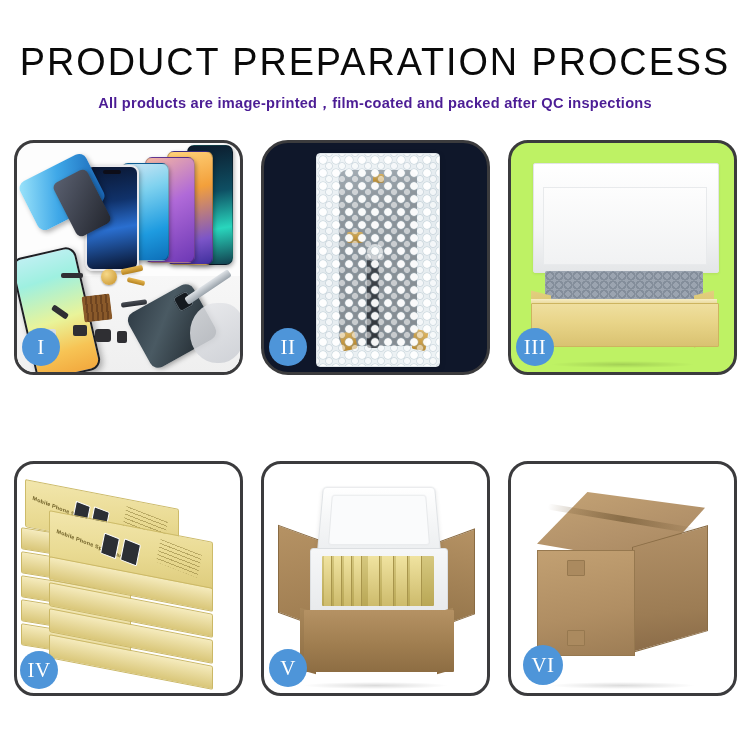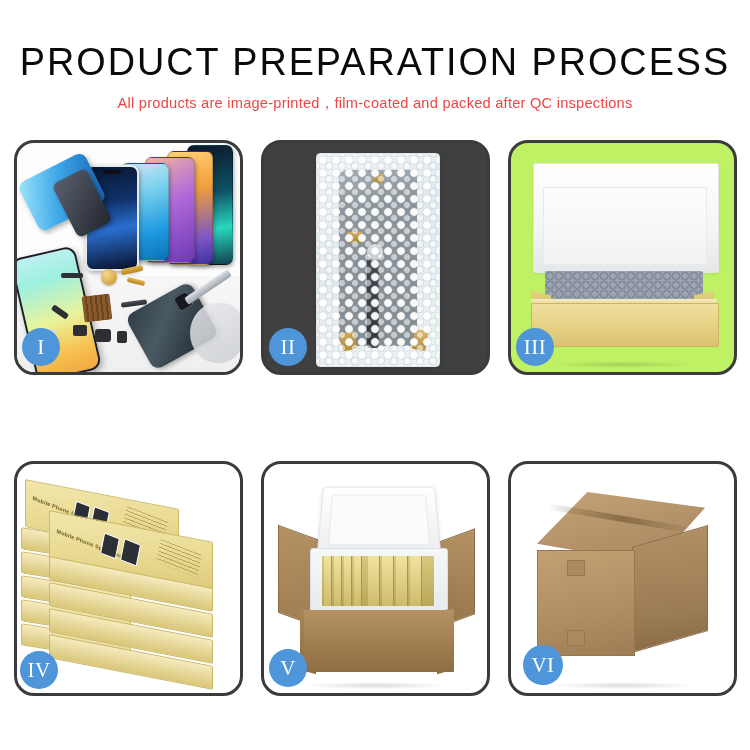--- a/index.html
+++ b/index.html
@@ -20,23 +20,23 @@
     font-weight:400;
     letter-spacing:2.0px;
     color:#0a0a0a;
     line-height:1;
     transform:scaleX(0.97);
     white-space:nowrap;
   }
   .subtitle{
     margin-top:13px;
     font-size:14.6px;
-    font-weight:400;
+    font-weight:700;
     letter-spacing:0.25px;
-    color:#ef4444;
+    color:#4c1d95;
     white-space:nowrap;
   }
 
   
   .grid{
     position:absolute;
     left:14px;top:140px;
     width:722px;height:560px;
     display:grid;
     grid-template-columns:repeat(3,229px);
@@ -130,21 +130,21 @@
   .board{position:absolute;left:66px;top:152px;width:28px;height:26px;
      background:repeating-linear-gradient(90deg,#8a5a2a 0 3px,#6d4420 3px 5px),
                 repeating-linear-gradient(0deg,#8a5a2a 0 3px,#6d4420 3px 5px);
      border-radius:2px;transform:rotate(-7deg);}
   .tweez{position:absolute;right:6px;top:140px;width:52px;height:8px;
      background:linear-gradient(#dfe3e7,#9aa3ab);transform:rotate(-34deg);border-radius:2px;}
   .hand{position:absolute;right:-4px;top:160px;width:54px;height:60px;border-radius:50% 40% 45% 50%;
      background:linear-gradient(150deg,#e8e9ec,#c9ccd2);opacity:.85;}
 
   
-  .p2{background:#404040;}
+  .p2{background:#0f172a;border-radius:27px;}
   .bagwrap{position:absolute;left:52px;top:10px;width:122px;height:212px;
      background:linear-gradient(150deg,#f2f6f8 0%,#e3eaee 40%,#eef3f5 100%);
      border:1px solid #dfe5e9;border-radius:4px;
      box-shadow:0 2px 6px rgba(0,0,0,.12);overflow:hidden;}
   .bubbles{position:absolute;inset:0;
      background-image:radial-gradient(circle at 6px 6px, rgba(255,255,255,.95) 3.4px, rgba(170,190,200,.42) 4.2px, transparent 5px);
      background-size:13px 13px;}
   .bubbles2{position:absolute;inset:0;
      background-image:radial-gradient(circle at 6px 6px, rgba(255,255,255,.55) 2.6px, rgba(150,170,185,.3) 3.4px, transparent 4.4px);
      background-size:13px 13px;background-position:6px 6px;}

